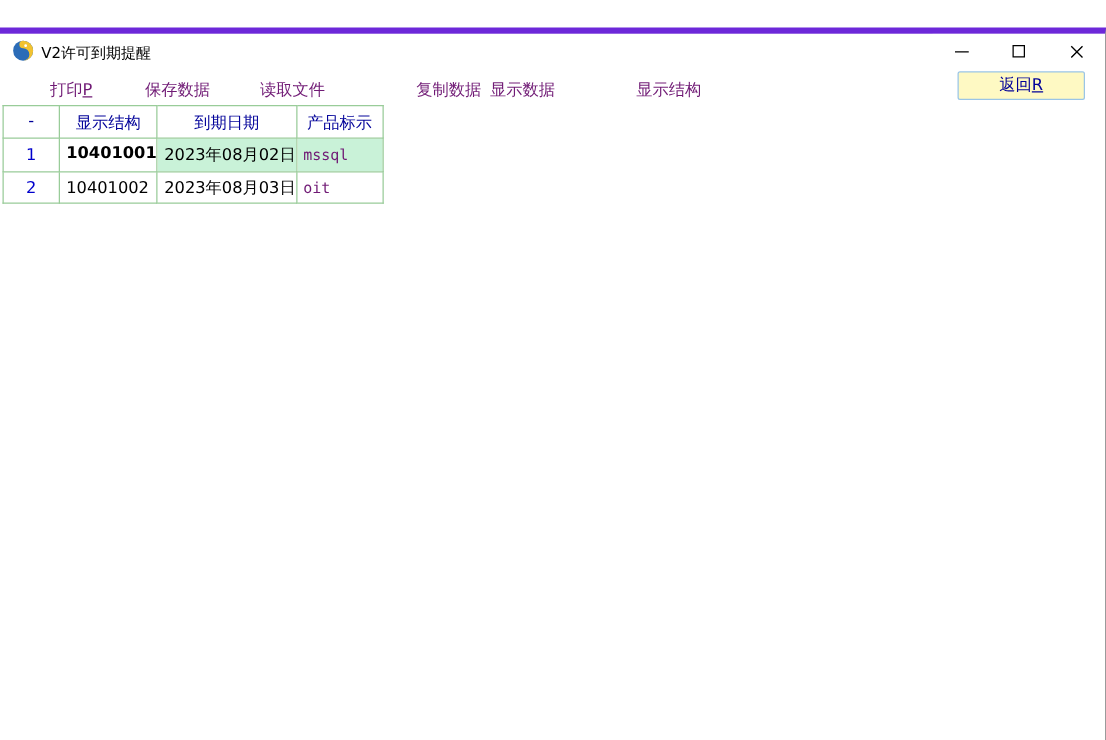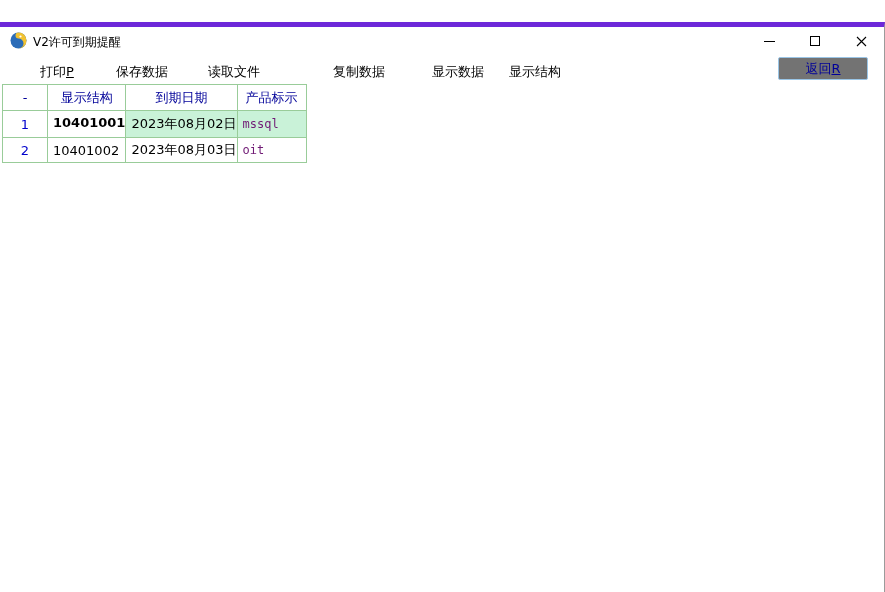--- a/index.html
+++ b/index.html
@@ -15,28 +15,28 @@
   .titlebar { position:absolute; top:0; left:0; right:0; height:28px; background:#fff; }
   .app-icon { position:absolute; left:10px; top:5px; width:17px; height:17px; }
   .win-title { position:absolute; left:33px; top:7px; font-size:12px; color:#000; white-space:nowrap; }
   .win-controls { position:absolute; right:0; top:0; display:flex; height:28px; }
   .win-btn { width:46px; height:28px; display:flex; align-items:center; justify-content:center; cursor:default; background:#fff; }
   .glyph-min { width:11px; height:0; border-top:1px solid #000; }
   .glyph-max { width:10px; height:10px; border:1px solid #000; background:transparent; }
   
   .toolbar { position:absolute; top:28px; left:0; right:0; height:29px; background:#fff; }
   .menu-item {
-    position:absolute; top:8px; font-size:13px; color:#000000; white-space:nowrap; cursor:default;
+    position:absolute; top:8px; font-size:13px; color:#701a75; white-space:nowrap; cursor:default;
   }
   .mi-print { left:40px; }  .mi-save { left:116px; } .mi-read { left:208px; }
-  .mi-copy { left:333px; }  .mi-showd { left:432px;font-family:Liberation Mono, monospace; } .mi-shows { left:509px; }
+  .mi-copy { left:333px; }  .mi-showd { left:392px;font-family:Liberation Mono, monospace; } .mi-shows { left:509px; }
   .u { text-decoration:underline; }
   .return-btn {
-    position:absolute; top:2px; right:16px; width:90px; height:23px;
-    background:#737373; border:1px solid #9ac5e6; border-radius:2px;
+    position:absolute; top:2px; right:16px; width:102px; height:23px;
+    background:#fef9c3; border:1px solid #9ac5e6; border-radius:2px;
     font-family:"DejaVu Sans","Liberation Sans",sans-serif;
     font-size:13px; color:#000099; text-align:center; line-height:20px; cursor:default;
   }
   
   table.grid { position:absolute; left:2px; border-collapse:collapse; table-layout:fixed; background:#fff; }
   table.grid-main { top:57px; }
   table.grid td, table.grid th { border:1px solid #99cc99; overflow:hidden; white-space:nowrap; }
   th { font-weight:normal; }
   .hdr th { height:26px; font-size:13px; color:#000099; text-align:center; background:#fff; }
   .c-first { background:#f8e7f5; }

